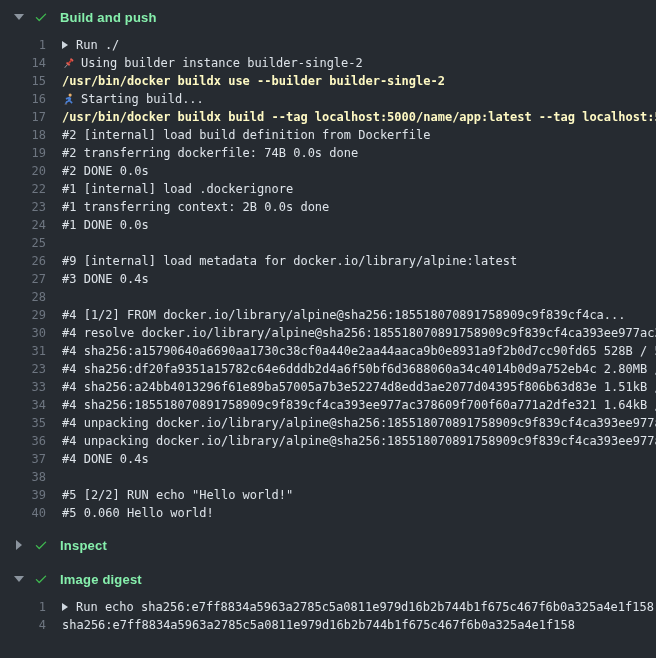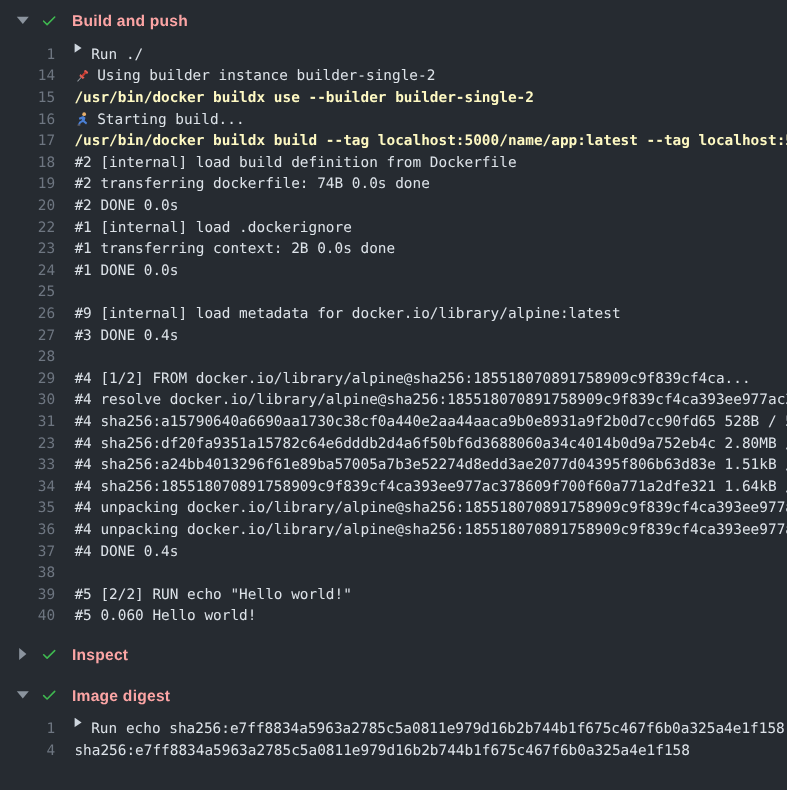--- a/index.html
+++ b/index.html
@@ -28,21 +28,21 @@
   .disclosure.right{
     border-top:5px solid transparent;
     border-bottom:5px solid transparent;
     border-left:6px solid #8b949e;
     margin-right:12px;margin-left:2px;
   }
   .check{flex:none;margin-right:12px;display:inline-flex;}
   .section-title{
     font-size:13px;
     font-weight:700;
-    color:#fca5a5;
+    color:#86efac;
     letter-spacing:.2px;
   }
 
   .section-content{padding:2px 0 6px;}
   .log-line{
     display:flex;
     height:18px;
     line-height:18px;
     font-family:"DejaVu Sans Mono",monospace;
     font-size:12px;
@@ -51,20 +51,21 @@
   }
   .log-line .num{
     flex:none;
     width:46px;
     text-align:right;
     color:#6e7681;
   }
   .line-body{
     margin-left:16px;
     display:flex;
+    align-items:center;
     color:#dde3e9;
     overflow:hidden;
     flex:1 1 auto;
   }
   .line-body.command{color:#fef9c3;font-weight:700;}
   .group-arrow{
     width:0;height:0;flex:none;
     border-top:4px solid transparent;
     border-bottom:4px solid transparent;
     border-left:6px solid #ced6de;

